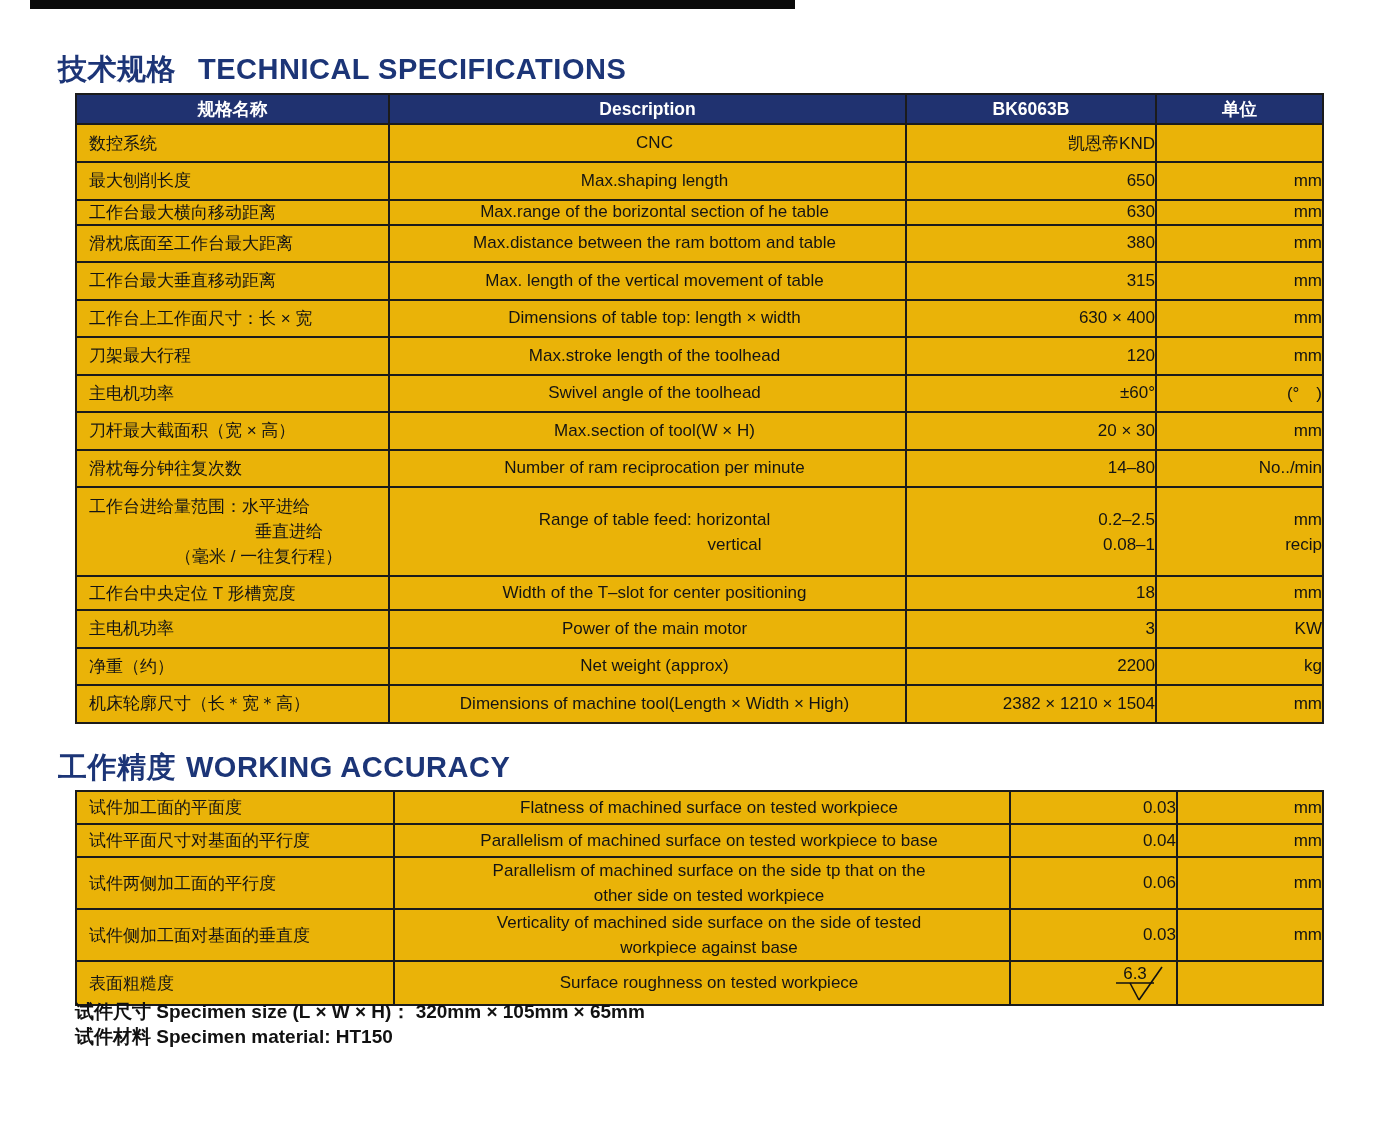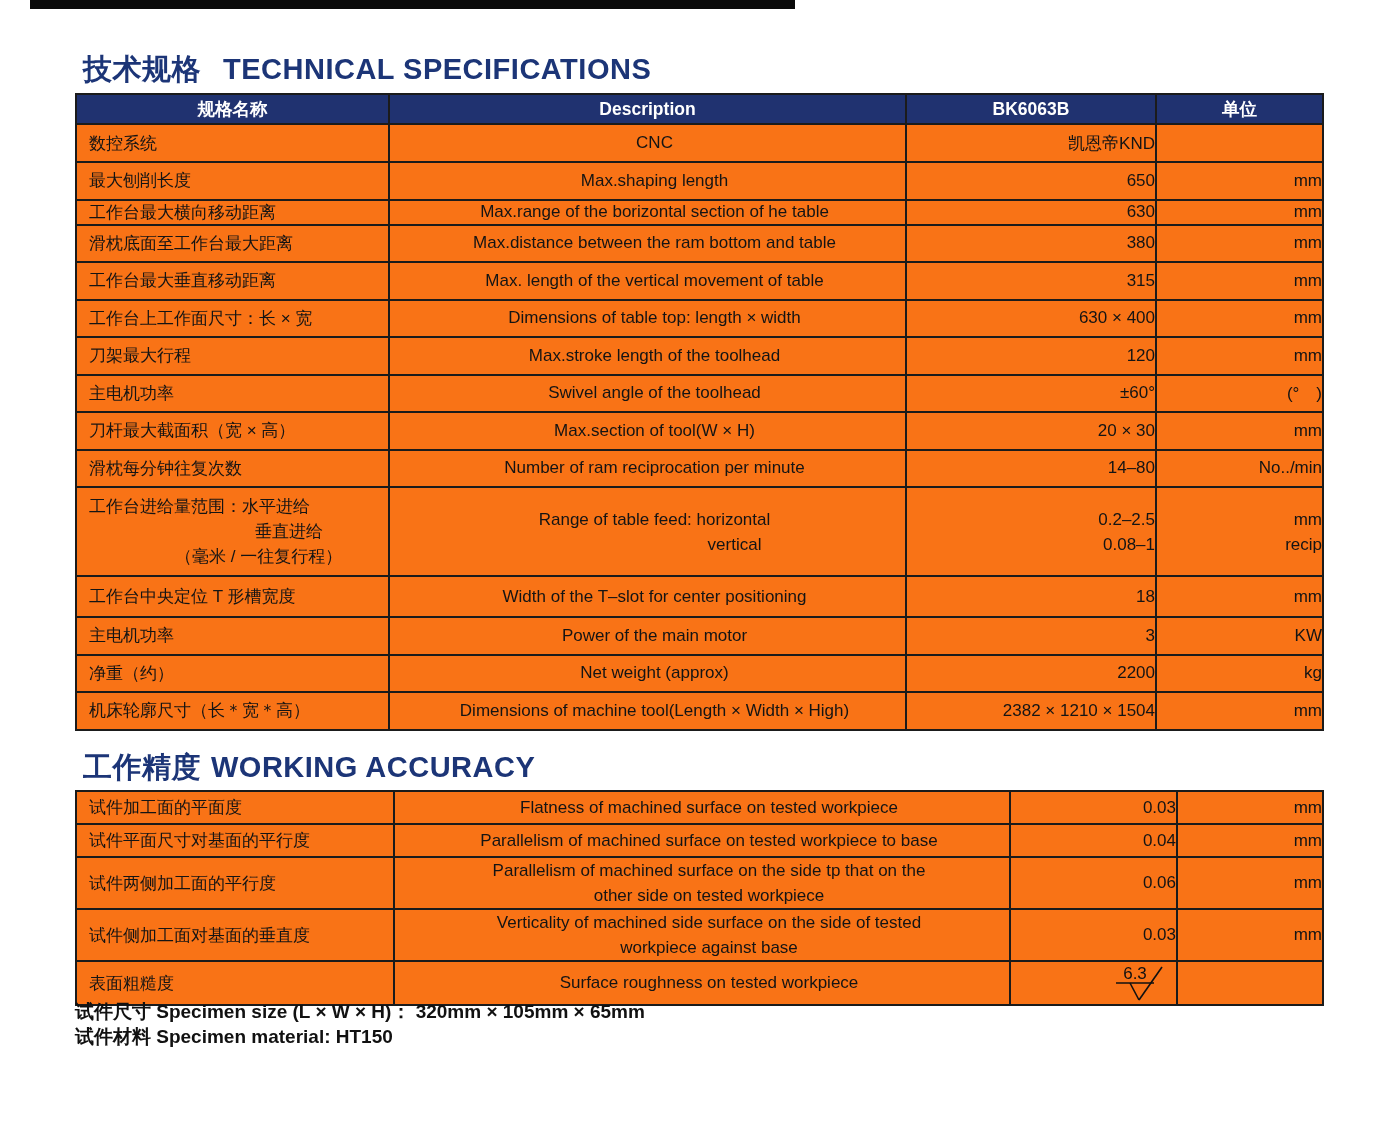--- a/index.html
+++ b/index.html
@@ -3,28 +3,28 @@
 <meta charset="utf-8">
 <style>
   html,body{margin:0;padding:0;background:#ffffff;}
   body{
     width:1400px;height:1125px;position:relative;overflow:hidden;
     font-family:"Liberation Sans","DejaVu Sans",sans-serif;
     color:#141414;
   }
   .top-rule{position:absolute;left:30px;top:0;width:765px;height:9px;background:#0a0a0a;}
   .sec-title{
-    position:absolute;left:83px;font-size:29px;font-weight:bold;color:#1c3577;
+    position:absolute;left:58px;font-size:29px;font-weight:bold;color:#1c3577;
     letter-spacing:0.5px;white-space:nowrap;
   }
   #title1{top:50px;}
   #title2{top:748px;}
   .sec-title .zh{margin-right:22px;}
   #title2 .zh{margin-right:10px;}
-  table{border-collapse:collapse;table-layout:fixed;position:absolute;left:75px;background:#f97316;}
+  table{border-collapse:collapse;table-layout:fixed;position:absolute;left:75px;background:#eab308;}
   #spec-table{top:93px;width:1247px;}
   #acc-table{top:790px;width:1247px;}
   th,td{border:2px solid #1b1b1b;padding:0;font-size:17px;vertical-align:middle;}
   #spec-table thead th{
     background:#203270;color:#ffffff;font-weight:bold;height:28px;
     text-align:center;font-size:17.5px;
   }
   td.c-name{text-align:left;padding-left:12px;}
   td.c-desc{text-align:center;padding-left:14px;}
   td.c-val,td.c-unit{text-align:right;}
@@ -217,21 +217,21 @@
         </td>
         <td class="c-val">
           <div class="line">0.2–2.5</div>
           <div class="line">0.08–1</div>
         </td>
         <td class="c-unit">
           <div class="line">mm</div>
           <div class="line">recip</div>
         </td>
       </tr>
-      <tr style="height: 41px; padding-left: 36px;">
+      <tr style="height: 34px; padding-left: 36px;">
         <td class="c-name">
           <div class="one">工作台中央定位 T 形槽宽度</div>
         </td>
         <td class="c-desc">
           <div class="one">Width of the T–slot for center positioning</div>
         </td>
         <td class="c-val">
           <div class="one">18</div>
         </td>
         <td class="c-unit">

